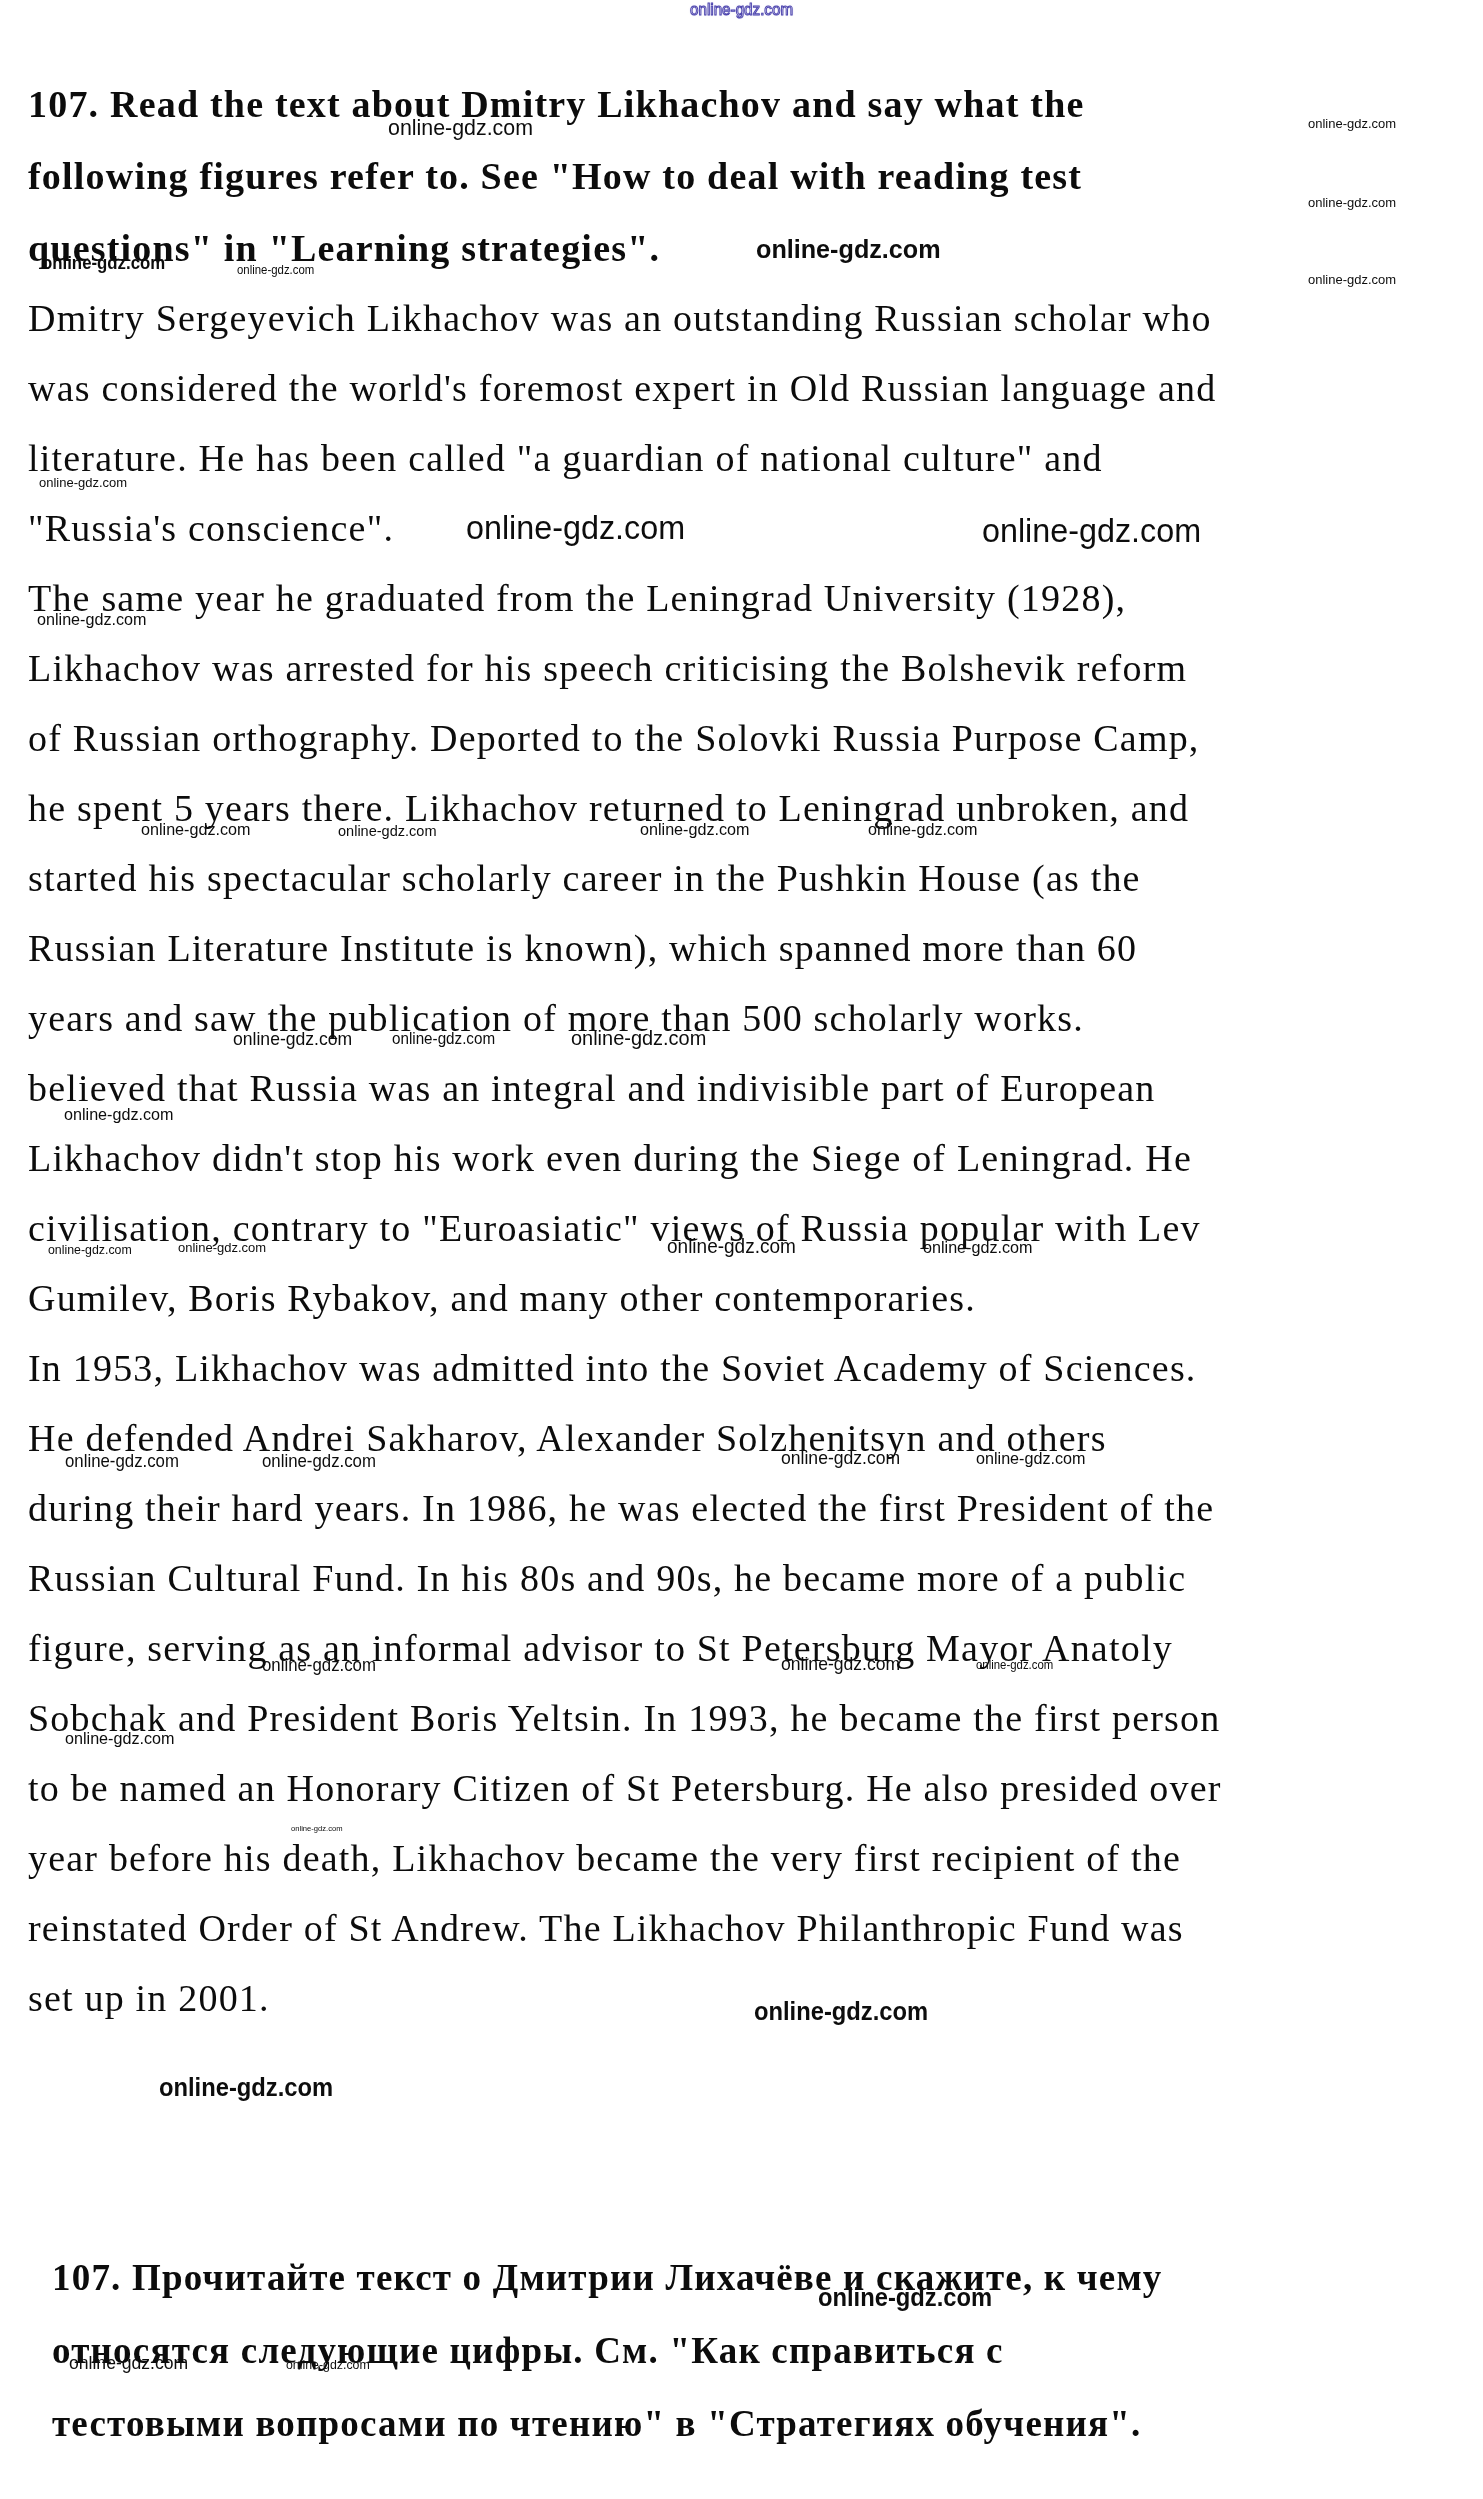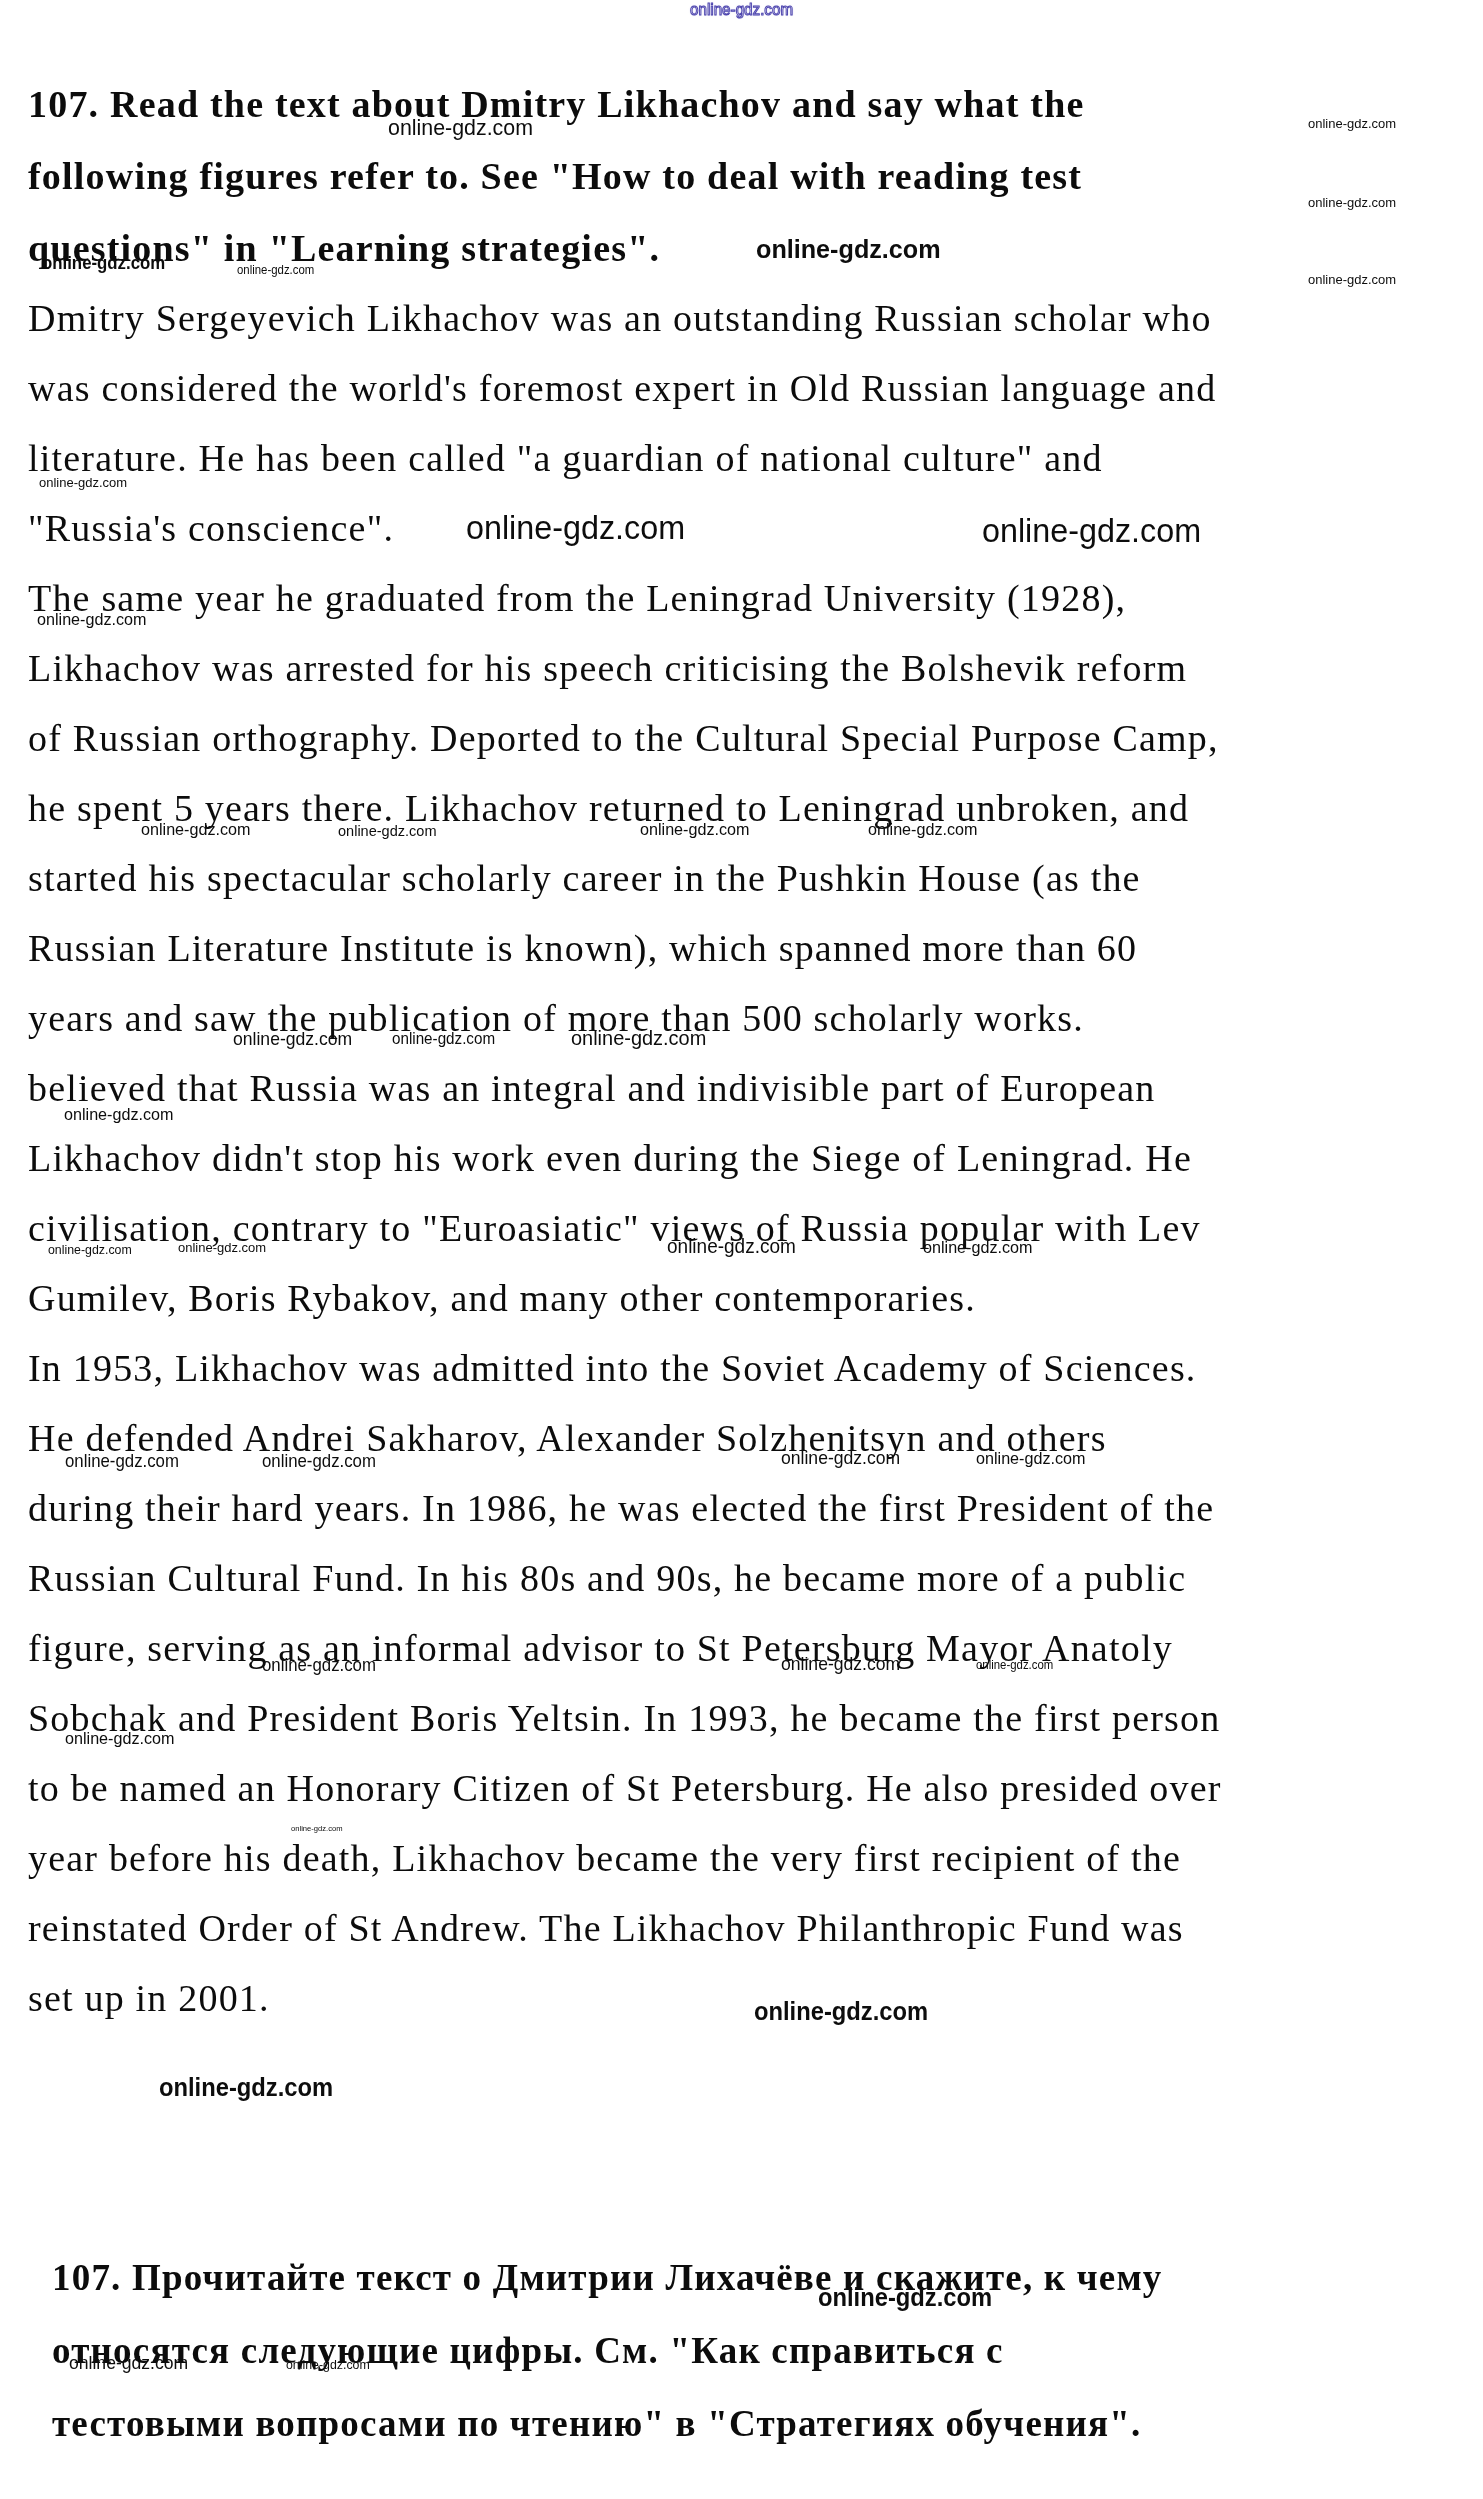--- a/index.html
+++ b/index.html
@@ -67,21 +67,21 @@
     <div class="line">questions" in "Learning strategies".</div>
   </div>
 
   <div class="bodytxt">
     <div class="line">Dmitry Sergeyevich Likhachov was an outstanding Russian scholar who</div>
     <div class="line">was considered the world's foremost expert in Old Russian language and</div>
     <div class="line">literature. He has been called "a guardian of national culture" and</div>
     <div class="line">"Russia's conscience".</div>
     <div class="line">The same year he graduated from the Leningrad University (1928),</div>
     <div class="line">Likhachov was arrested for his speech criticising the Bolshevik reform</div>
-    <div class="line">of Russian orthography. Deported to the Cultural Special Purpose Camp,</div>
+    <div class="line">of Russian orthography. Deported to the Solovki Russia Purpose Camp,</div>
     <div class="line">he spent 5 years there. Likhachov returned to Leningrad unbroken, and</div>
     <div class="line">started his spectacular scholarly career in the Pushkin House (as the</div>
     <div class="line">Russian Literature Institute is known), which spanned more than 60</div>
     <div class="line">years and saw the publication of more than 500 scholarly works.</div>
     <div class="line">believed that Russia was an integral and indivisible part of European</div>
     <div class="line">Likhachov didn't stop his work even during the Siege of Leningrad. He</div>
     <div class="line">civilisation, contrary to "Euroasiatic" views of Russia popular with Lev</div>
     <div class="line">Gumilev, Boris Rybakov, and many other contemporaries.</div>
     <div class="line">In 1953, Likhachov was admitted into the Soviet Academy of Sciences.</div>
     <div class="line">He defended Andrei Sakharov, Alexander Solzhenitsyn and others</div>

